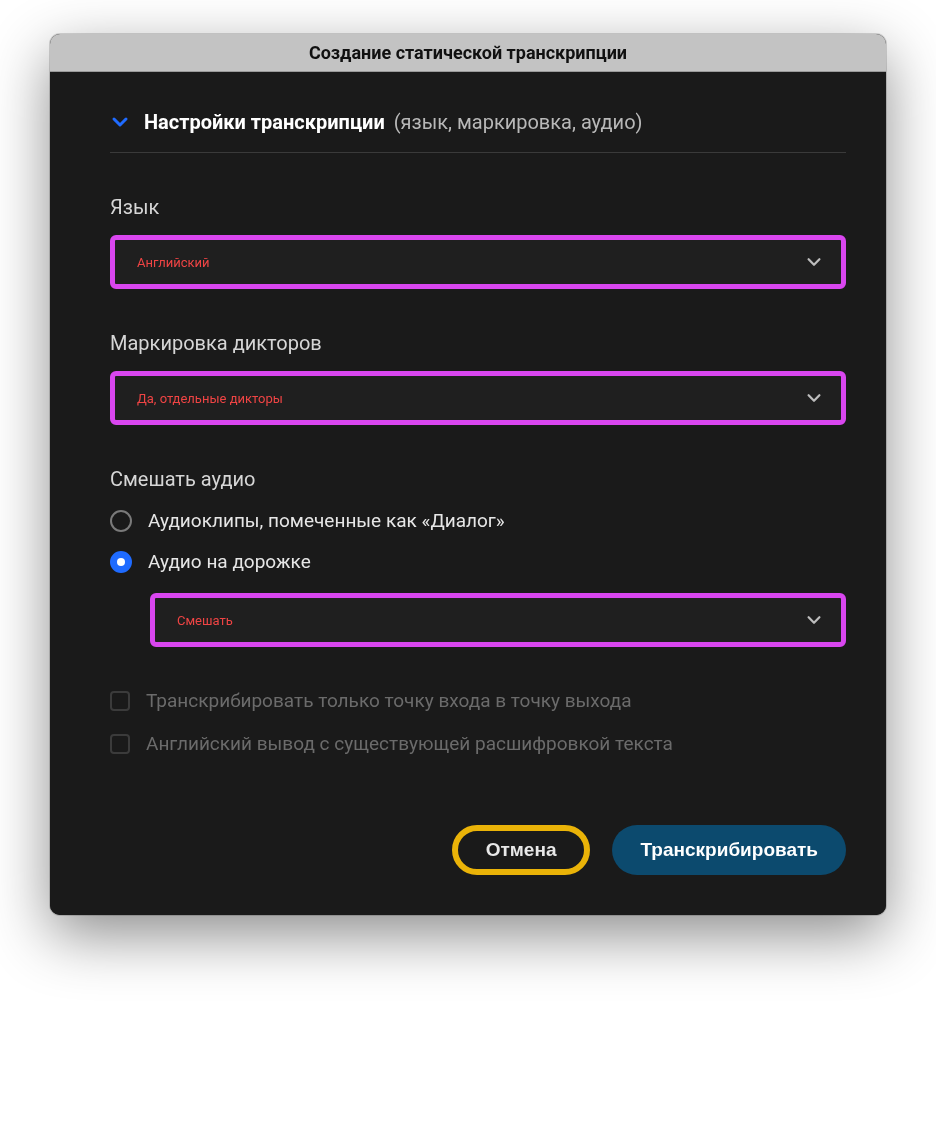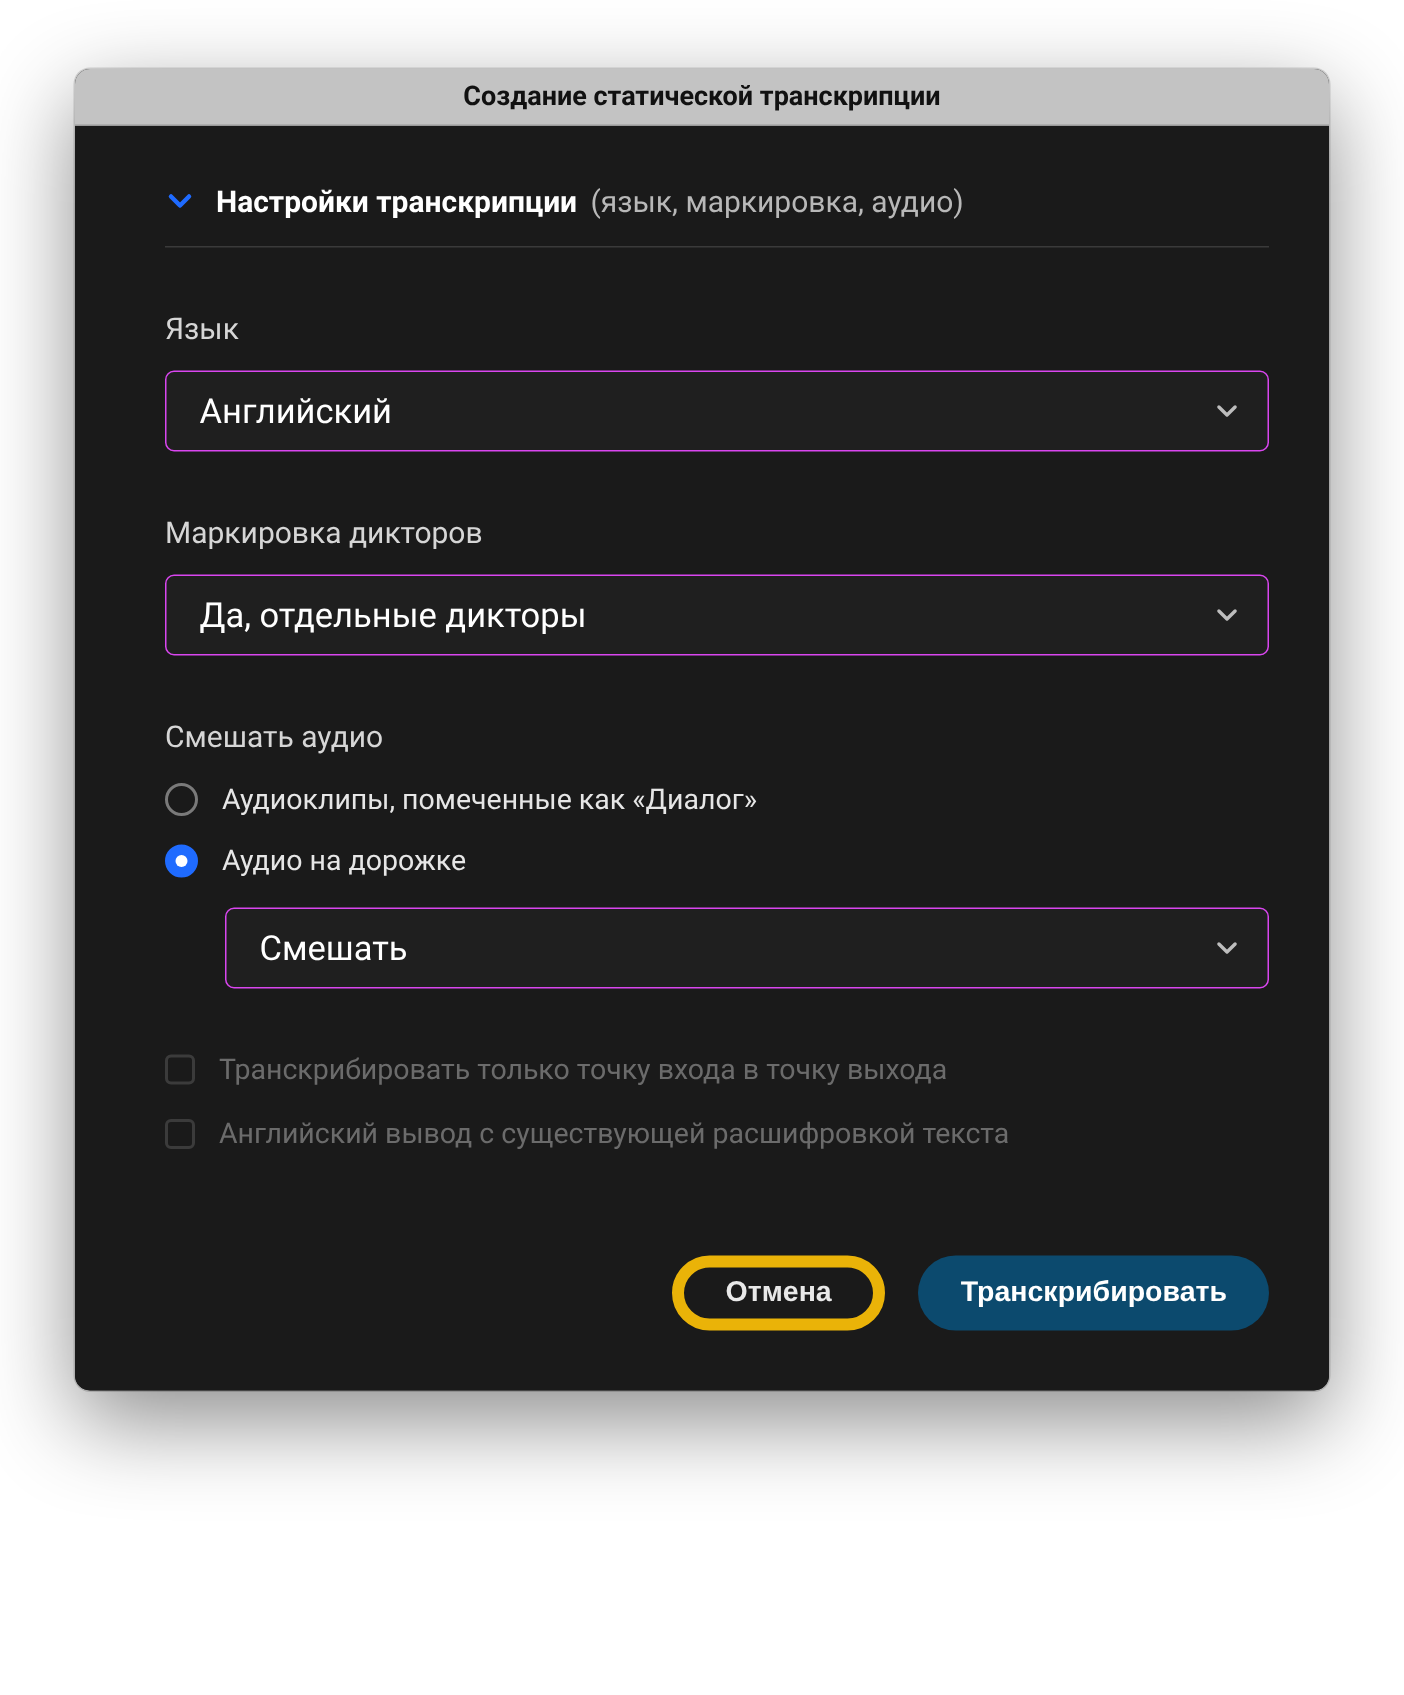--- a/index.html
+++ b/index.html
@@ -5,21 +5,21 @@
   * { box-sizing: border-box; margin: 0; padding: 0; }
   html, body {
     width: 936px;
     height: 1130px;
     background: #ffffff;
     font-family: -apple-system, BlinkMacSystemFont, "Segoe UI", Roboto, Helvetica, Arial, sans-serif;
   }
   .window {
     position: absolute;
     left: 50px;
-    top: 46px;
+    top: 34px;
     width: 836px;
     border-radius: 10px;
     overflow: hidden;
     box-shadow: 0 20px 60px rgba(0,0,0,0.45), 0 0 0 1px rgba(0,0,0,0.15);
     background: #1a1a1a;
   }
   .titlebar {
     height: 38px;
     background: #c3c3c3;
     display: flex;
@@ -62,24 +62,24 @@
   }
   .field-label {
     font-size: 20px;
     color: #d6d6d6;
     margin-bottom: 16px;
   }
   .select {
     width: 100%;
     height: 54px;
     background: #1f1f1f;
-    border: 1px solid #d946ef;
+    border: 5px solid #d946ef;
     border-radius: 6px;
-    color: #ffffff;
-    font-size: 23px;
+    color: #ef4444;
+    font-size: 13px;
     display: flex;
     align-items: center;
     justify-content: space-between;
     padding: 0 18px 0 22px;
     cursor: pointer;
   }
   .select .chev-down {
     color: #bdbdbd;
   }
   .radio-row {
@@ -148,21 +148,21 @@
     font-weight: 600;
     display: flex;
     align-items: center;
     justify-content: center;
     cursor: pointer;
     border: none;
   }
   .btn-secondary {
     background: transparent;
     color: #e8e8e8;
-    border: 8px solid #eab308;
+    border: 6px solid #eab308;
   }
   .btn-primary {
     background: #0c4a6e;
     color: #ffffff;
   }
   svg { display: block; }
 </style>
 </head>
 <body>
 

